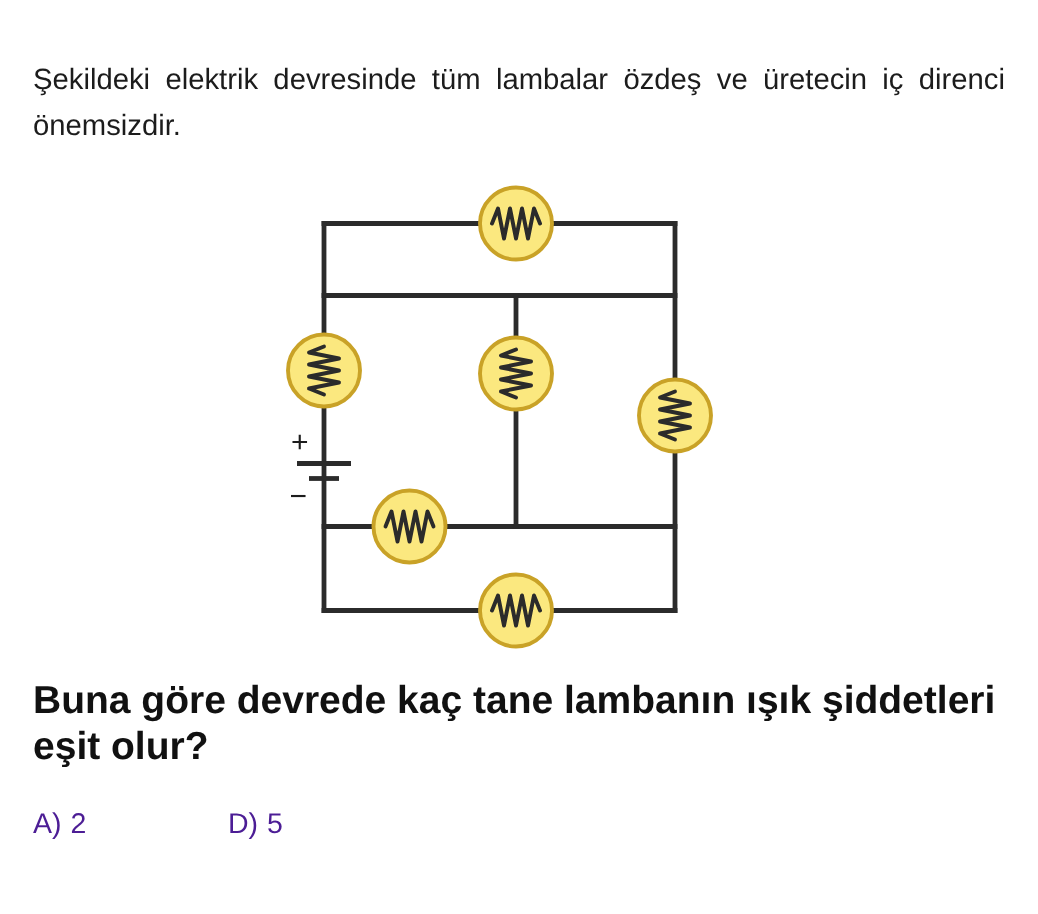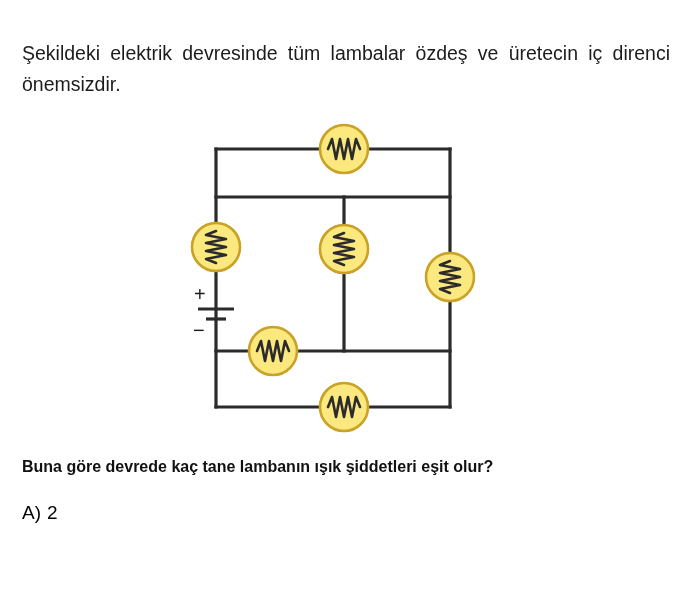--- a/index.html
+++ b/index.html
@@ -34,33 +34,33 @@
     width: 648px;
     height: 330px;
     margin-top: 8px;
   }
   .figure-wrap svg {
     position: absolute;
     left: 0;
     top: 0;
   }
   .question {
-    font-size: 16px;
+    font-size: 26px;
     line-height: 31px;
     font-weight: bold;
     color: #111111;
     width: 648px;
     margin-top: 2px;
   }
   .choices {
     margin-top: 20px;
     display: flex;
     width: 648px;
     font-size: 19px;
-    color: #000000;
+    color: #4c1d95;
   }
   .choice {
     width: 130px;
     white-space: nowrap;
   }
   .choice .letter {
     margin-right: 6px;
   }
 </style>
 </head>
@@ -124,15 +124,18 @@
       </g>
     </svg>
   </div>
 
   <p class="question">Buna göre devrede kaç tane lambanın ışık şiddetleri eşit olur?</p>
 
   <div class="choices">
     <div class="choice">
       <span class="letter">A)</span><span>2</span>
     </div>
+    <div class="choice">
+      <span class="letter">D)</span><span>5</span>
+    </div>
   </div>
 
 </div>
 
 </body></html>

